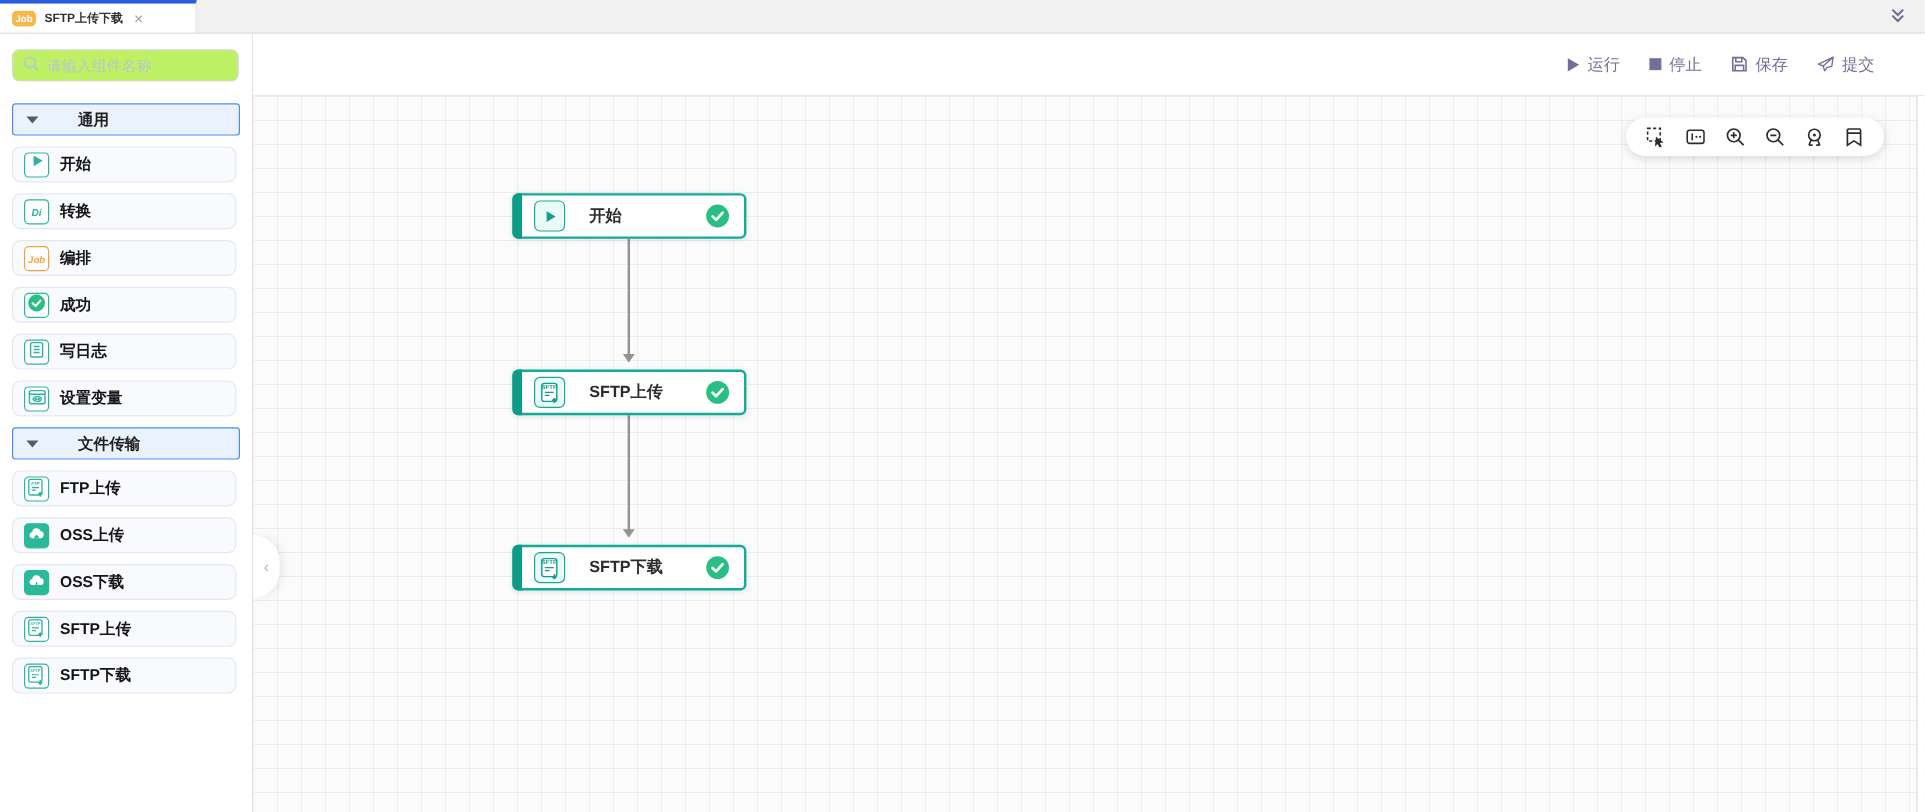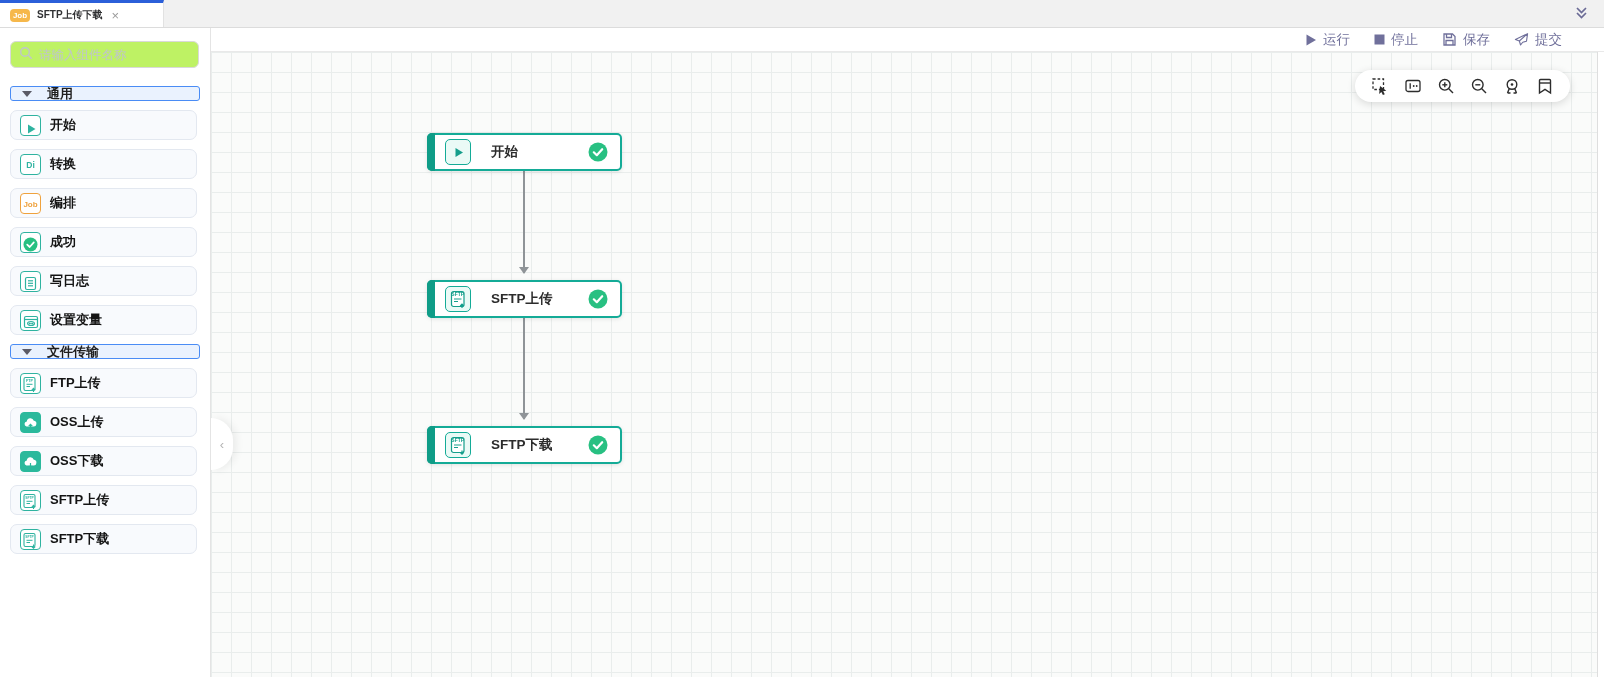--- a/index.html
+++ b/index.html
@@ -17,33 +17,33 @@
   .main { display:flex; height:649px; }
   .sidebar { width:211px; background:#fff; border-right:1px solid #e4e4e4; padding-top:13px; flex:none; }
   .content { flex:1; display:flex; flex-direction:column; min-width:0; }
 
   
   .search-wrap { position:relative; margin:0 11px 18px 10px; }
   .search-input { width:100%; height:27px; border:1px solid #d9d9d9; border-radius:6px; padding:0 8px 0 28px; font-size:12.5px; color:#333; outline:none; background:#bef264; }
   .search-input::placeholder { color:#bfc4cc; }
   .search-icon { position:absolute; left:9px; top:5px; width:14px; height:14px; color:#bfc4cc; }
 
-  .sec-header { margin:0 10px 9px 10px; height:15px; background:#eaf2fe; border:1px solid #4a8cf5; border-radius:3px; display:flex; align-items:center; padding:0 11px; gap:15px; cursor:pointer; }
+  .sec-header { margin:0 10px 9px 10px; height:27px; background:#eaf2fe; border:1px solid #4a8cf5; border-radius:3px; display:flex; align-items:center; padding:0 11px; gap:33px; cursor:pointer; }
   .sec-caret { width:0; height:0; border-left:5px solid transparent; border-right:5px solid transparent; border-top:6px solid #5a5a66; }
   .sec-label { font-size:13px; font-weight:bold; color:#1f1f1f; }
 
   .s-item { margin:0 13px 9px 10px; height:30px; background:#f8fafd; border:1px solid #e3e8f0; border-radius:7px; display:flex; align-items:center; padding:0 9px; gap:9px; cursor:grab; }
   .s-label { font-size:13px; font-weight:bold; color:#141414; }
-  .s-icon { width:21px; height:21px; border-radius:4px; border:1px solid #2fb3a0; background:#fff; display:flex; align-items:flex-end; justify-content:center; flex:none; }
+  .s-icon { width:21px; height:21px; border-radius:4px; border:1px solid #2fb3a0; background:#fff; display:flex; align-items:flex-start; justify-content:center; flex:none;font-style:italic; }
   .s-icon .tchar { font-size:8.5px; font-weight:bold; fill:#2fb3a0; }
   .s-icon.orange { border-color:#efa23e; }
   .s-icon.fill-teal { background:#2bb99c; border-color:#2bb99c; }
 
   
-  .toolbar { height:24px; background:#fff; border-bottom:1px solid #e9e9e9; display:flex; align-items:center; justify-content:flex-end; gap:24px; padding-right:42px; flex:none; }
+  .toolbar { height:52px; background:#fff; border-bottom:1px solid #e9e9e9; display:flex; align-items:center; justify-content:flex-end; gap:24px; padding-right:42px; flex:none; }
   .tool-btn { display:flex; align-items:center; gap:6px; color:#70709b; font-size:13.5px; cursor:pointer; }
   .tool-btn svg { display:block; }
 
   
   .canvas { position:relative; flex:1; background-color:#fafbfa;
     background-image:linear-gradient(to right,#e9edec 1px,transparent 1px),linear-gradient(to bottom,#e9edec 1px,transparent 1px);
     background-size:20px 20px; overflow:hidden; }
   .right-strip { position:absolute; right:0; top:0; bottom:0; width:7px; background:#fff; border-left:1px solid #dedede; }
 
   .canvas-tools { position:absolute; top:18px; right:34px; height:32px; background:#fff; border-radius:16px; box-shadow:0 2px 8px rgba(0,0,0,.14); display:flex; align-items:center; gap:15px; padding:0 16px; }

